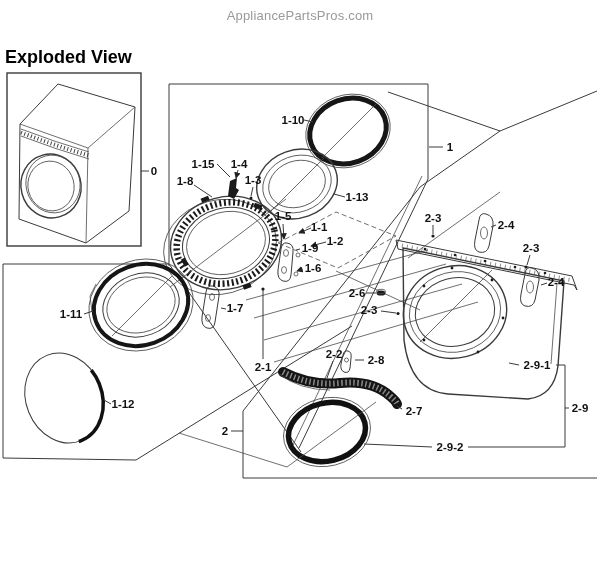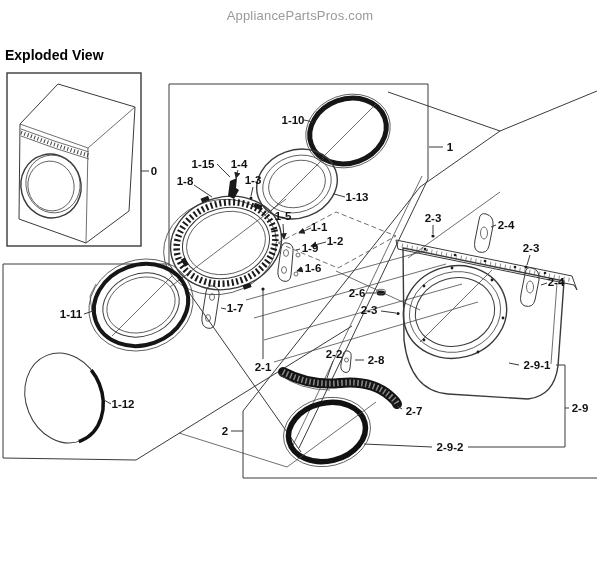--- a/index.html
+++ b/index.html
@@ -1,20 +1,20 @@
 <!DOCTYPE html>
 <html><head>
 <meta charset="utf-8">
 <style>
   html,body{margin:0;padding:0;background:#ffffff;}
   #page{position:relative;width:600px;height:575px;background:#ffffff;overflow:hidden;
         font-family:"Liberation Sans", sans-serif;}
   #site-header{position:absolute;top:8px;left:0;width:600px;text-align:center;
         font-size:13px;color:#9a9a9a;letter-spacing:.2px;}
-  #page-title{position:absolute;top:47px;left:5px;font-size:14px;font-weight:bold;color:#000;}
+  #page-title{position:absolute;top:47px;left:5px;font-size:18px;font-weight:bold;color:#000;}
   svg{position:absolute;top:0;left:0;}
   .ln{stroke:#3a3a3a;stroke-width:1;fill:none;}
   .ln2{stroke:#3a3a3a;stroke-width:1.4;fill:none;}
   .thin{stroke:#4a4a4a;stroke-width:.8;fill:none;}
   .fillDark{fill:#1a1a1a;stroke:none;}
   .lbl{font:bold 11.5px "Liberation Sans", sans-serif;fill:#111;text-anchor:middle;}
 </style>
 </head>
 <body>
 

